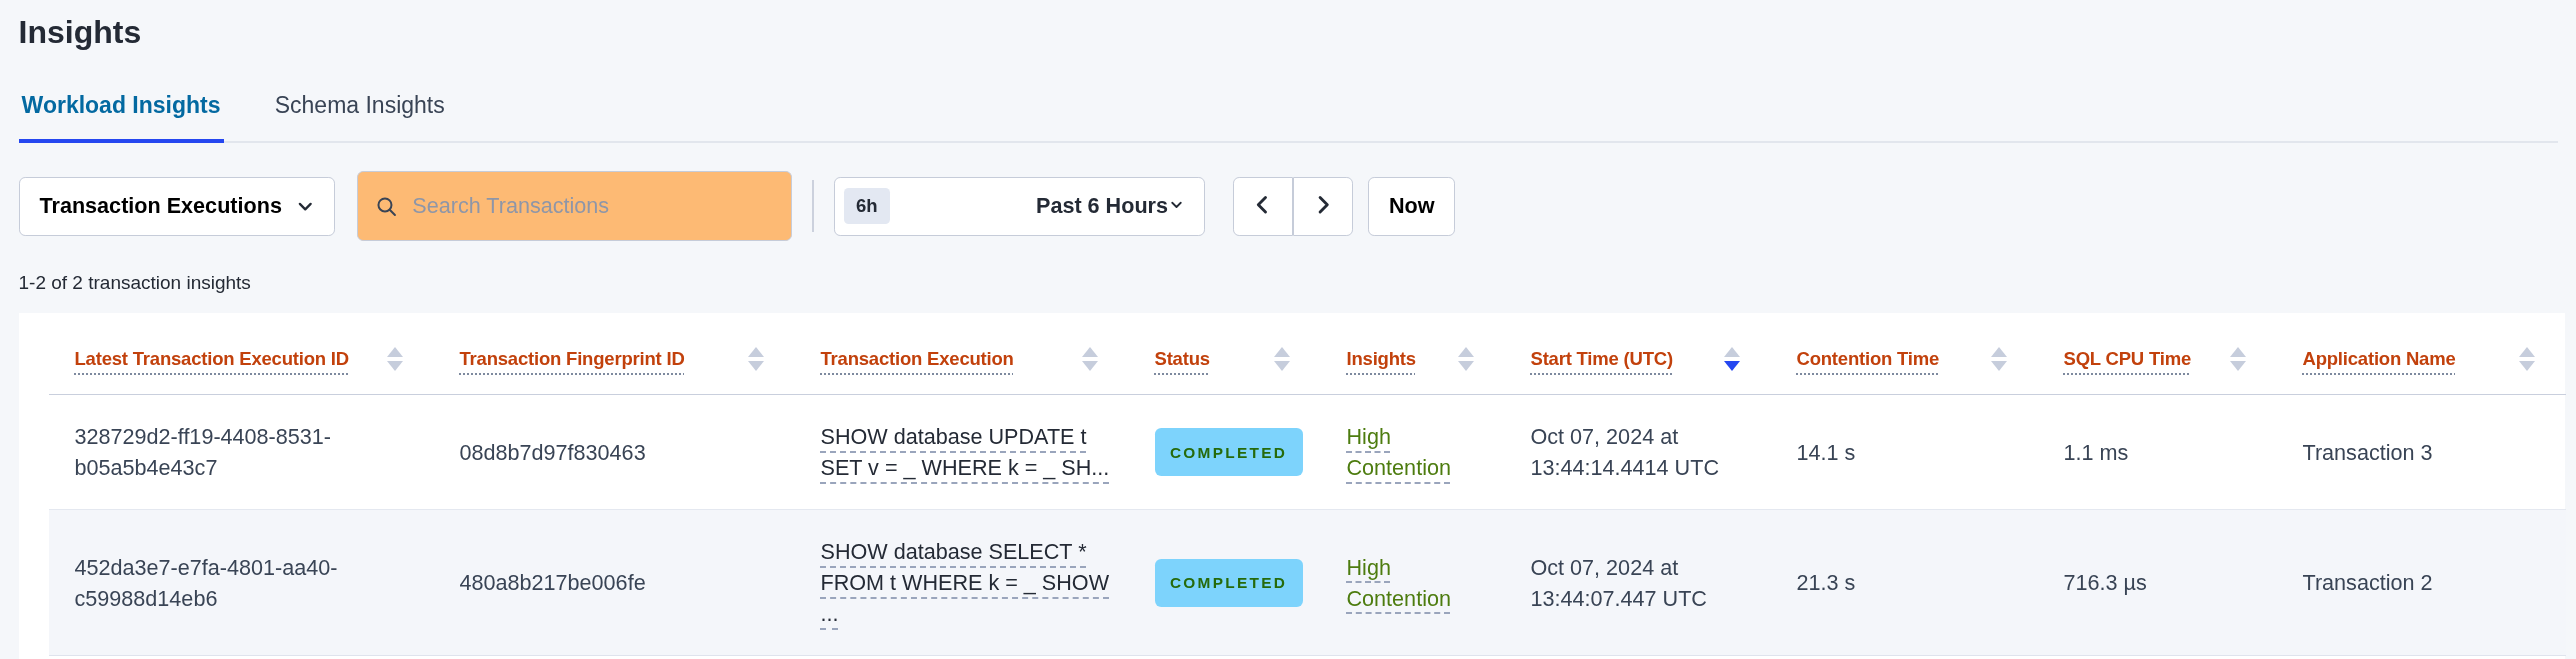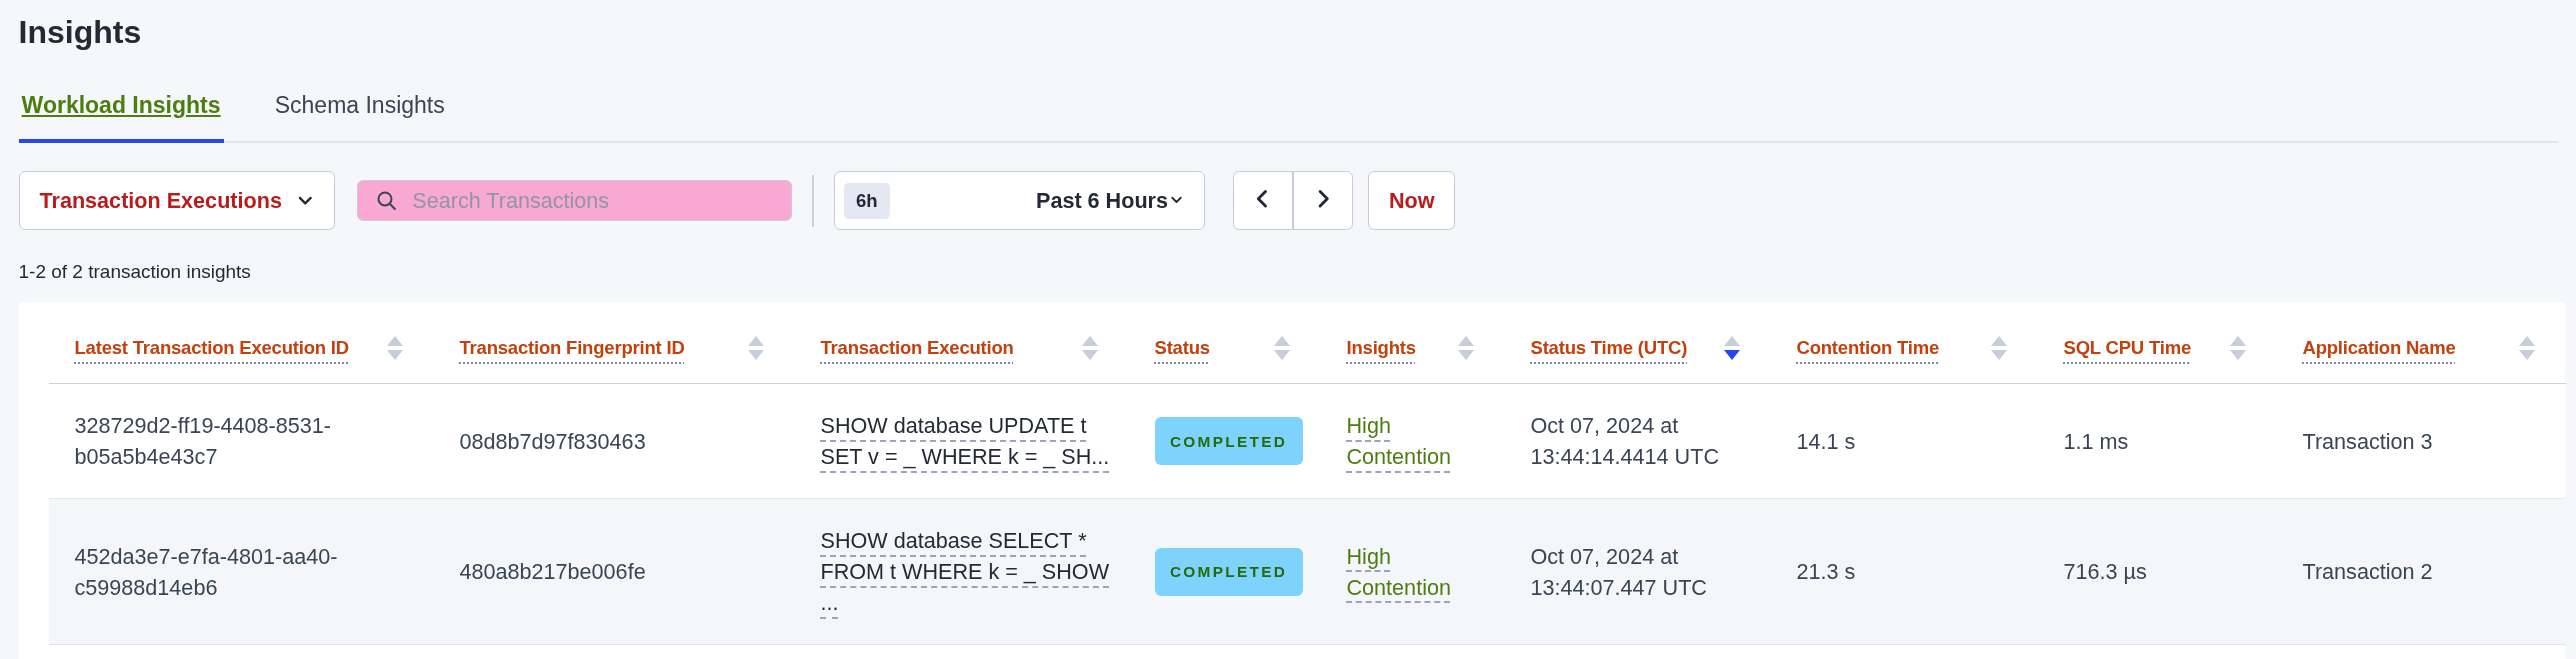--- a/index.html
+++ b/index.html
@@ -11,33 +11,33 @@
     -webkit-font-smoothing:antialiased;
   }
   .page{padding:10.8px 0 0 18.5px;}
 
   
   .page-title{font-size:32px;font-weight:700;color:#242a35;margin:0 0 0 0;line-height:42px;}
 
   
   .tabs{display:flex;margin-top:39px;border-bottom:2.3px solid #e2e6ed;margin-right:18.5px;}
   .tab{font-size:23px;color:#394455;padding:0 3.1px 20px 3.1px;margin-right:48px;cursor:pointer;margin-bottom:-2.3px;}
-  .tab.active{color:#4d7c0f;font-weight:700;border-bottom:4.6px solid #2547f0;text-decoration:underline;}
+  .tab.active{color:#0369a1;font-weight:700;border-bottom:4.6px solid #2547f0;}
 
   
   .toolbar{display:flex;align-items:center;margin-top:28.5px;}
   .btn{
     display:inline-flex;align-items:center;height:59px;background:#fff;
     border:1.5px solid #c6ccd9;border-radius:6.2px;font-size:21.6px;font-weight:700;
-    color:#b91c1c;padding:0 20px;box-sizing:border-box;cursor:pointer;
+    color:#000000;padding:0 20px;box-sizing:border-box;cursor:pointer;
     font-family:"Liberation Sans", sans-serif;
   }
   .btn .chev{margin-left:14px;display:inline-flex;}
   .searchbox{
-    display:flex;align-items:center;height:41px;width:435px;background:#f9a8d4;
+    display:flex;align-items:center;height:70px;width:435px;background:#fdba74;
     border:1.5px solid #c6ccd9;border-radius:6.2px;box-sizing:border-box;margin-left:21.6px;
   }
   .searchbox svg{margin:0 12.3px 0 17px;flex:none;}
   .searchbox input{
     border:none;outline:none;flex:1;font-size:21.6px;color:#242a35;background:transparent;
     font-family:"Liberation Sans", sans-serif;min-width:0;padding-right:12.3px;
   }
   .searchbox input::placeholder{color:#8e96a8;}
   .filters-btn{margin-left:18.5px;}
   .vdivider{width:1.5px;height:52px;background:#ccd1dd;margin:0 20px;}
@@ -228,21 +228,21 @@
             <div class="th-inner">
                 <span class="th-label">Insights</span>
             <span class="sort">
                   <i class="tri up"></i>
                   <i class="tri down"></i>
                 </span>
               </div>
           </th>
           <th>
             <div class="th-inner">
-                <span class="th-label">Status Time (UTC)</span>
+                <span class="th-label">Start Time (UTC)</span>
             <span class="sort">
                   <i class="tri up"></i>
                   <i class="tri down active"></i>
                 </span>
               </div>
           </th>
           <th>
             <div class="th-inner">
                 <span class="th-label">Contention Time</span>
             <span class="sort">

